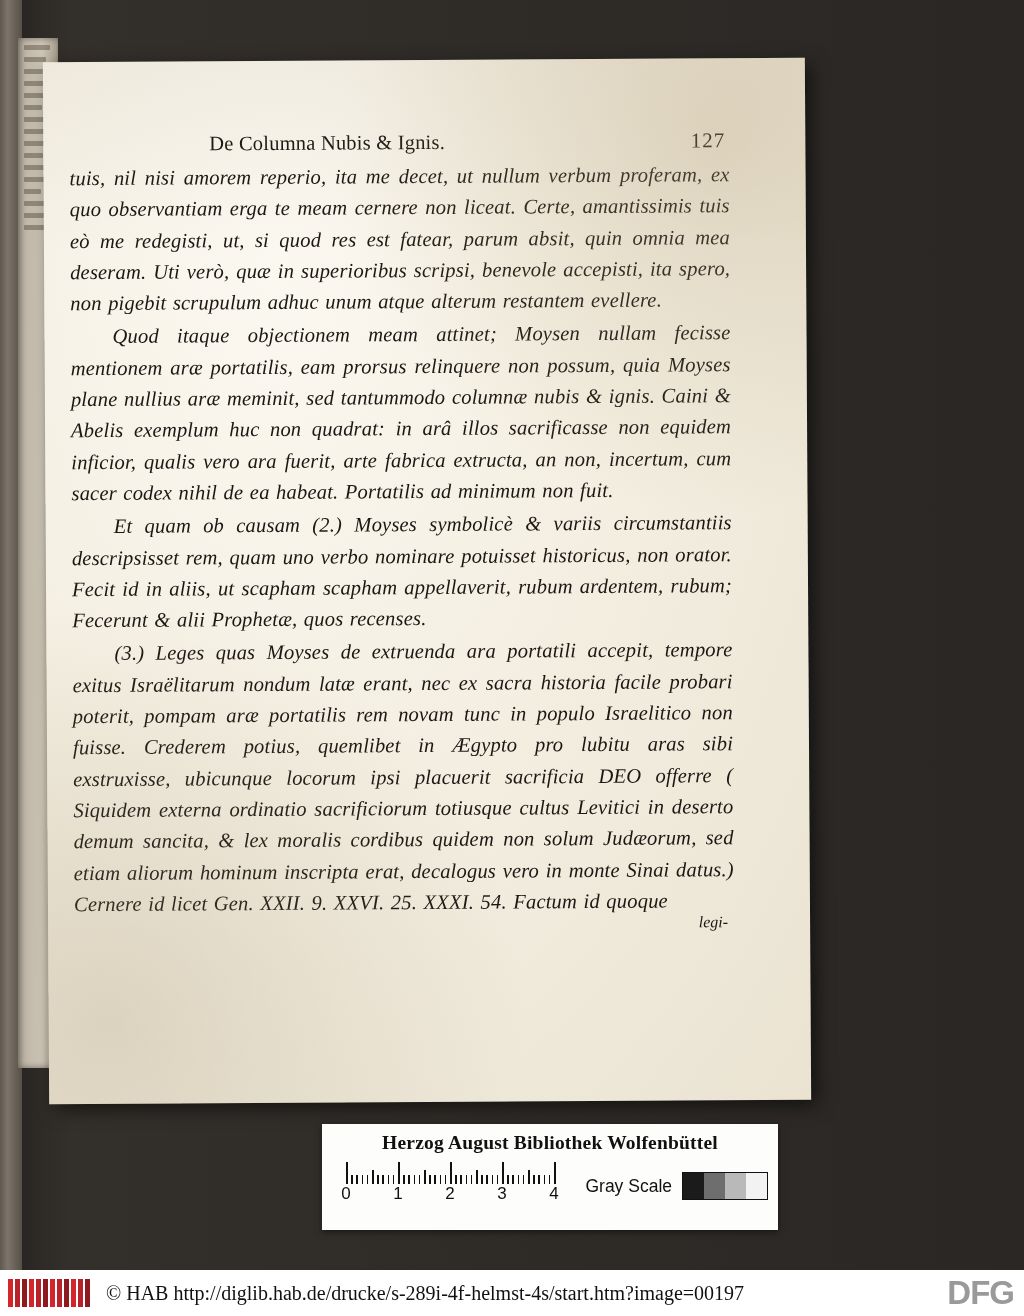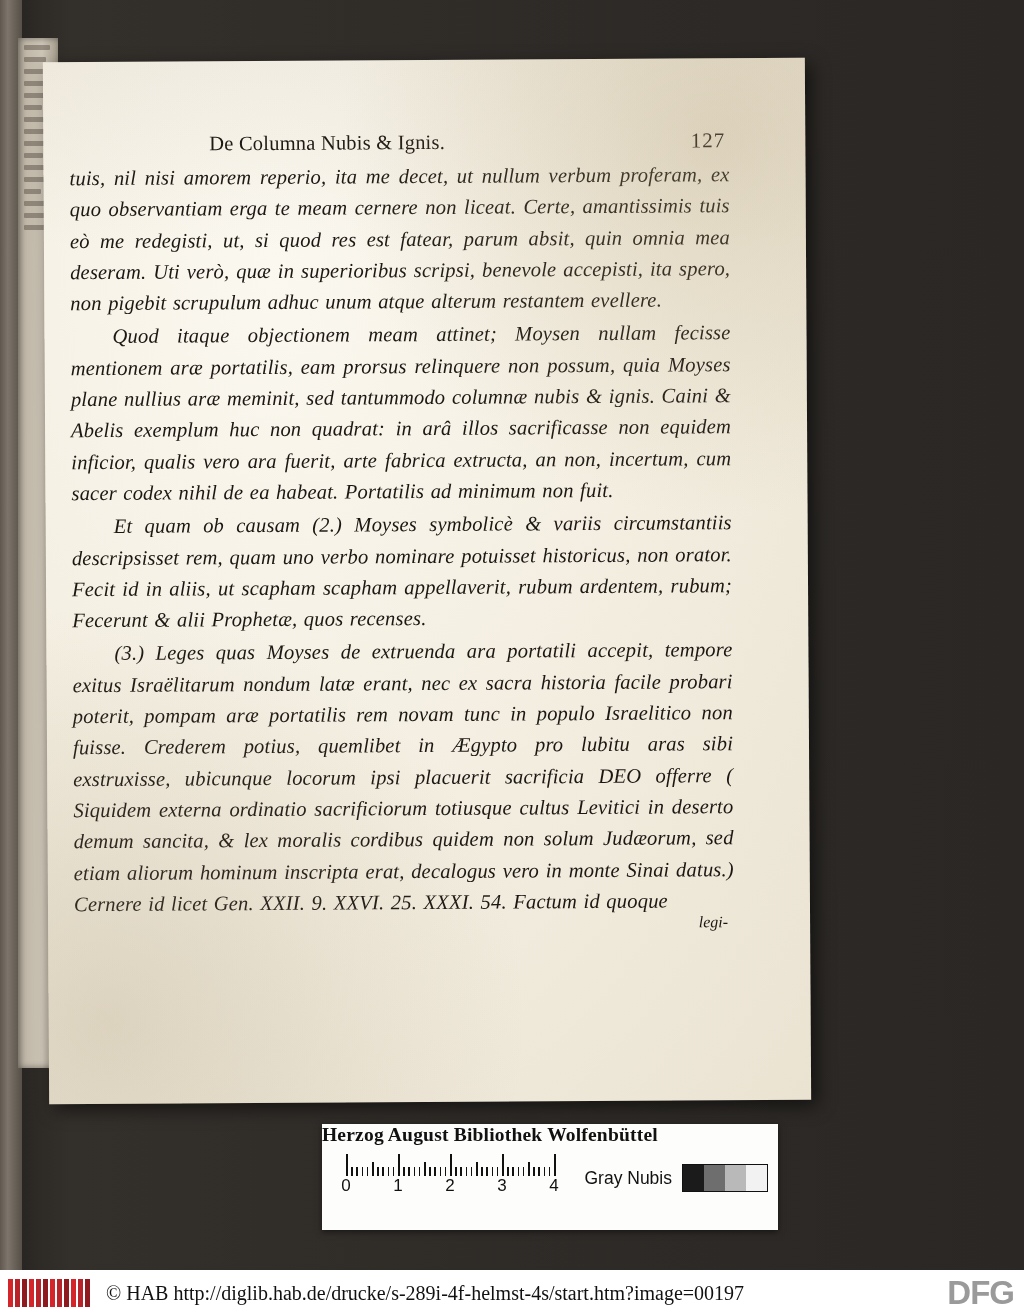--- a/index.html
+++ b/index.html
@@ -119,24 +119,26 @@
 
   
   #target-card {
     position: absolute;
     left: 322px; top: 1124px;
     width: 456px; height: 106px;
     background: #fdfdfb;
     box-shadow: 0 2px 6px rgba(0,0,0,.5);
   }
   #target-title {
+    text-align: center;
     font-family: "Liberation Serif", serif;
     font-weight: bold;
     font-size: 19.5px;
     color: #111;
+    padding-top: 8px;
     letter-spacing: .2px;
   }
   #target-lower {
     display: flex;
     align-items: flex-start;
     padding: 4px 10px 0 18px;
   }
   #ruler { width: 246px; }
   #ruler-ticks {
     position: relative;
@@ -313,21 +315,21 @@
       <div id="ruler-labels">
         <span style="left:6px">0</span>
         <span style="left:58px">1</span>
         <span style="left:110px">2</span>
         <span style="left:162px">3</span>
         <span style="left:214px">4</span>
       </div>
     </div>
 
     <div id="grayscale-block">
-      <div id="grayscale-label">Gray Nubis</div>
+      <div id="grayscale-label">Gray Scale</div>
       <div id="grayscale-patches">
           <i style="background: rgb(27, 27, 27);"></i>
           <i style="background: rgb(110, 110, 110);"></i>
           <i style="background: rgb(185, 185, 185);"></i>
           <i style="background: rgb(242, 242, 242);"></i>
         </div>
     </div>
 
   </div>
 </div>

